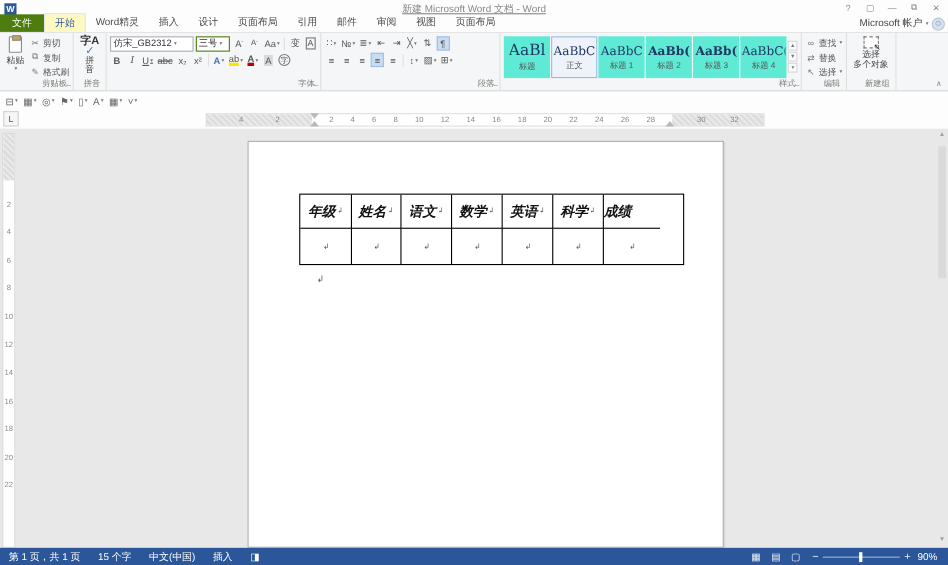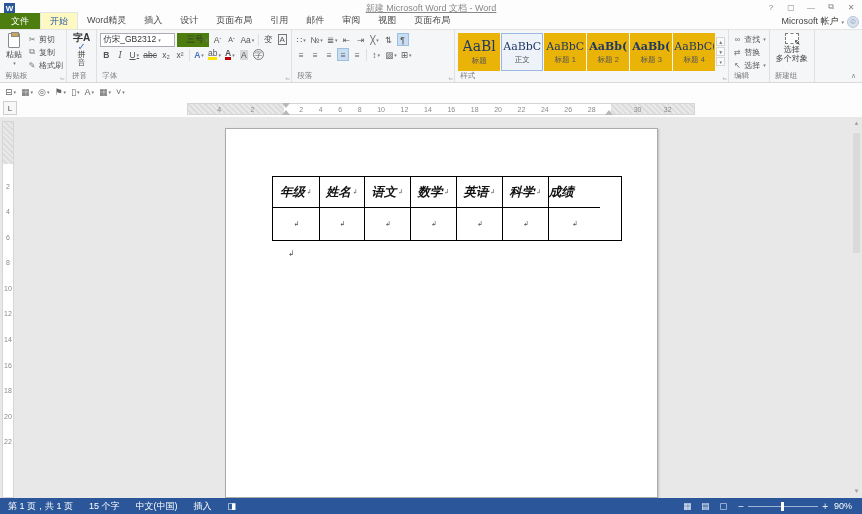--- a/index.html
+++ b/index.html
@@ -20,21 +20,21 @@
   #file-tab { background:#4d7c0f; color:#fff; padding:2px 11px 1px; }
   #tabs-container { display:flex; }
   #tabs-container .tab:first-of-type { background:#fef9c3; color:#2b579a; border:1px solid #e4e4e4; border-bottom:none; }
   #account-area { position:absolute; right:3px; bottom:1px; display:flex; align-items:center; gap:3px; }
   #account-label { color:#444; font-size:9px; }
   .avatar { width:12px; height:12px; border-radius:6px; background:#d8e2ef; border:1px solid #b9c6d8; display:flex; align-items:center; justify-content:center; color:#7a92b5; font-size:8px; }
 
   
   #ribbon { position:absolute; left:0; top:30px; width:862px; height:53px; background:#f5f6f7; border-bottom:1px solid #d9d9d9; display:flex; }
   .group { position:relative; display:flex; flex-direction:column; border-right:1px solid #e0e0e0; padding:2px 3px 0; }
-  .group-label { margin-top:auto; text-align:left; font-size:7.5px; color:#7c7c7c; padding:0 2px 1px; white-space:nowrap;font-family:Liberation Mono, monospace; }
+  .group-label { margin-top:auto; text-align:right; font-size:7.5px; color:#7c7c7c; padding:0 2px 1px; white-space:nowrap;font-family:Liberation Mono, monospace; }
   .launcher { position:absolute; right:1px; bottom:1px; font-size:6px; color:#8a8a8a; cursor:pointer; }
   .bigbtn { display:flex; flex-direction:column; align-items:center; justify-content:flex-start; padding:1px 3px; cursor:pointer; font-size:8px; color:#444; }
   .smallrow { display:flex; align-items:center; gap:2px; height:15px; }
   .ic { min-width:12px; height:13px; display:inline-flex; align-items:center; justify-content:center; font-size:8.5px; color:#555; cursor:pointer; padding:0 1px; }
   .dd::after { content:"▾"; font-size:5px; color:#777; margin-left:1px; }
   .active-ic { background:#c8ddf2; border:1px solid #9ebfe0; }
   .sep { width:1px; height:12px; background:#e0e0e0; margin:0 1px; }
 
   
   .clipboard-icon { width:12px; height:15px; background:#fff; border:1px solid #8a8a8a; border-radius:1px; position:relative; margin-bottom:1px; }
@@ -44,32 +44,32 @@
   .mini .g { font-size:8px; color:#777; width:10px; text-align:center; }
 
   
   .zi-a { font-size:10px; font-weight:bold; color:#333; line-height:10px; }
   .py-check { color:#4472c4; font-weight:bold; font-size:10px; line-height:8px; }
   .py-label { font-size:8px; line-height:8px; text-align:center; color:#444; }
 
   
   .combo { display:flex; align-items:center; border:1px solid #abadb3; background:#fff; height:14px; font-size:8.5px; color:#333; padding:0 2px; cursor:pointer; white-space:nowrap; }
   .combo .caret { font-size:5px; color:#777; margin-left:2px; }
-  .sizebox { border:7px solid #4d7c0f; }
+  .sizebox { border:1px solid #4d7c0f; }
   .boxedA { border:1px solid #777; padding:0 1px; font-size:8px; }
   .hl-icon { border-bottom:3px solid #ffe400; line-height:8px; }
   .fc-icon { border-bottom:3px solid #c00000; line-height:8px; font-weight:bold; }
   .shadeA { background:#d9d9d9; padding:0 1px; }
   .circleZi { border:1px solid #777; border-radius:50%; font-size:7px; width:11px; height:11px; display:inline-flex; align-items:center; justify-content:center; }
   .underl { text-decoration:underline; }
   .strike { text-decoration:line-through; }
 
   
   #styles-gallery { display:flex; gap:1px; padding-top:1px; }
-  .style-item { width:42px; height:38px; border:1px solid transparent; display:flex; flex-direction:column; align-items:center; justify-content:center; cursor:pointer; background:#eab308; }
+  .style-item { width:42px; height:38px; border:1px solid transparent; display:flex; flex-direction:column; align-items:center; justify-content:center; cursor:pointer; background:#5eead4; }
   .style-item:nth-of-type(2) { border:1px solid #9cb8e0; background:#eef3fa; }
   .style-item:nth-of-type(4) .style-preview, .style-item:nth-of-type(5) .style-preview { font-weight:bold; }
   .style-item:nth-of-type(1) .style-preview { font-size:14px; }
   .style-preview { font-family:"DejaVu Serif","Liberation Serif",serif; font-size:11px; color:#1f3864; white-space:nowrap; overflow:hidden; max-width:40px; }
   .style-name { font-size:7.5px; color:#555; margin-top:2px; white-space:nowrap; }
   .gal-arrows { display:flex; flex-direction:column; justify-content:center; gap:1px; margin-left:1px; }
   .gal-arrows span { font-size:5px; color:#777; border:1px solid #d5d5d5; width:9px; height:9px; display:flex; align-items:center; justify-content:center; background:#fafafa; cursor:pointer; }
 
   
   .edit-col { display:flex; flex-direction:column; gap:1px; padding-top:1px; }

